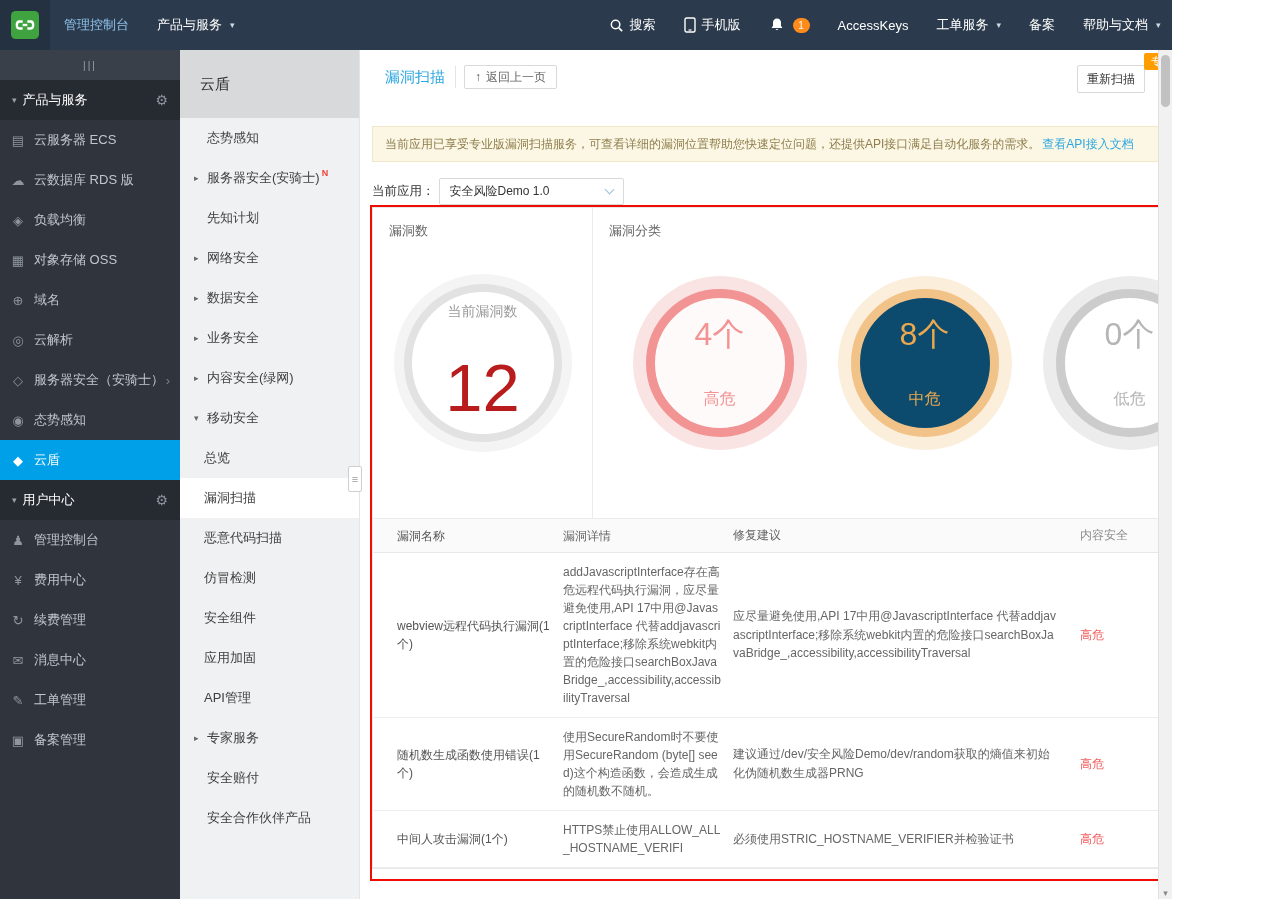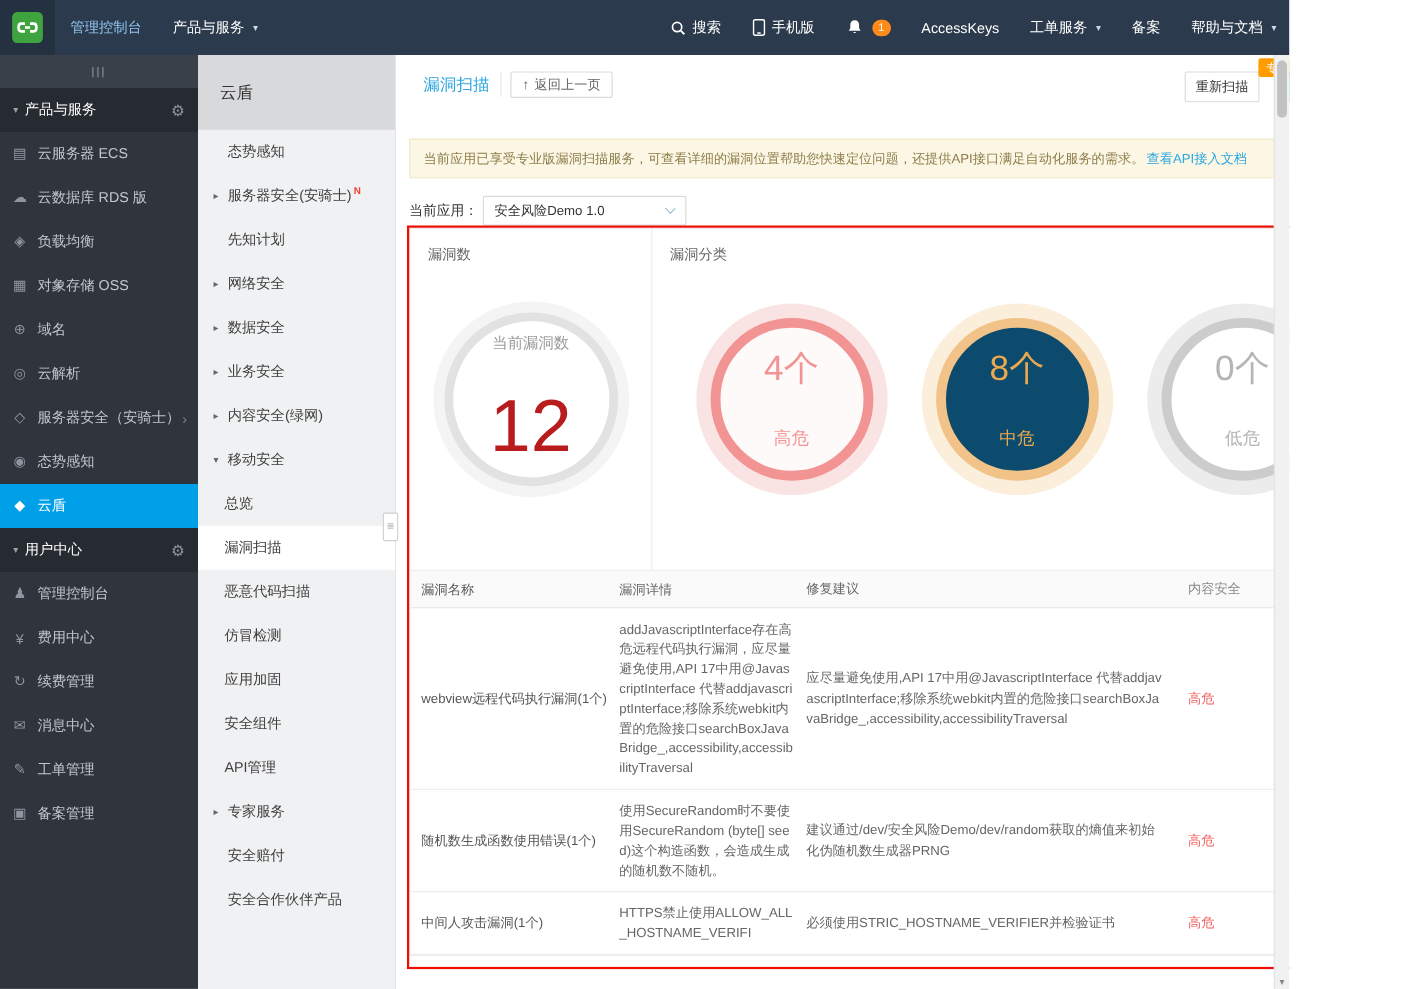--- a/index.html
+++ b/index.html
@@ -69,21 +69,21 @@
   .total-value { font-size:67px; color:#b91c1c; line-height:1.05; }
   .cat-circle { width:148px; height:148px; border:9px solid; }
   .cat-count { font-size:32px; line-height:1.15; }
   .cat-label { font-size:16px; margin-top:4px; }
   .cat-red    { border-color:#f19493; box-shadow:0 0 0 13px #fae3e3; background:#fffafa; color:#f19493; }
   .cat-orange { border-color:#f2c388; box-shadow:0 0 0 13px #fbeedb; background:#0c4a6e; color:#eba94f; }
   .cat-gray   { border-color:#cccccc; box-shadow:0 0 0 13px #ececec; background:#ffffff; color:#b5b5b5; }
 
   .thead { display:flex; height:34px; align-items:center; background:#fafafa; border-bottom:1px solid #e8e8e8; font-size:12px; color:#8a8a8a; }
   .trow { display:flex; align-items:center; border-bottom:1px solid #ededed; padding:10px 0; font-size:12px; }
-  .c1 { width:190px; padding-left:10px; padding-right:10px; color:#555; line-height:1.5; }
+  .c1 { width:190px; padding-left:24px; padding-right:10px; color:#555; line-height:1.5; }
   .c2 { width:170px; padding-right:10px; color:#666; line-height:1.5; word-break:break-all; }
   .c3 { width:347px; padding-right:24px; color:#666; line-height:1.55; word-break:break-all; }
   .c4 { width:114px; }
   .c5 { flex:1; }
   .level { color:#f25d5d; }
   .expand-link { color:#0f172a; cursor:pointer; text-decoration:none; }
 
   .red-overlay { position:absolute; left:370px; top:205px; width:889px; height:676px; border:2px solid #f00c00; z-index:20; pointer-events:none; }
 
   
@@ -266,24 +266,24 @@
     <div class="sub-item child active">
         <span>漏洞扫描</span>
       </div>
     <div class="sub-item child">
         <span>恶意代码扫描</span>
       </div>
     <div class="sub-item child">
         <span>仿冒检测</span>
       </div>
     <div class="sub-item child">
+        <span>安全组件</span>
+      </div>
+    <div class="sub-item child">
         <span>应用加固</span>
-      </div>
-    <div class="sub-item child">
-        <span>安全组件</span>
       </div>
     <div class="sub-item child">
         <span>API管理</span>
       </div>
     <div class="sub-item">
         <span class="sub-arrow">▸</span>
         <span>专家服务</span>
       </div>
     <div class="sub-item">
         <span class="sub-arrow"></span>

